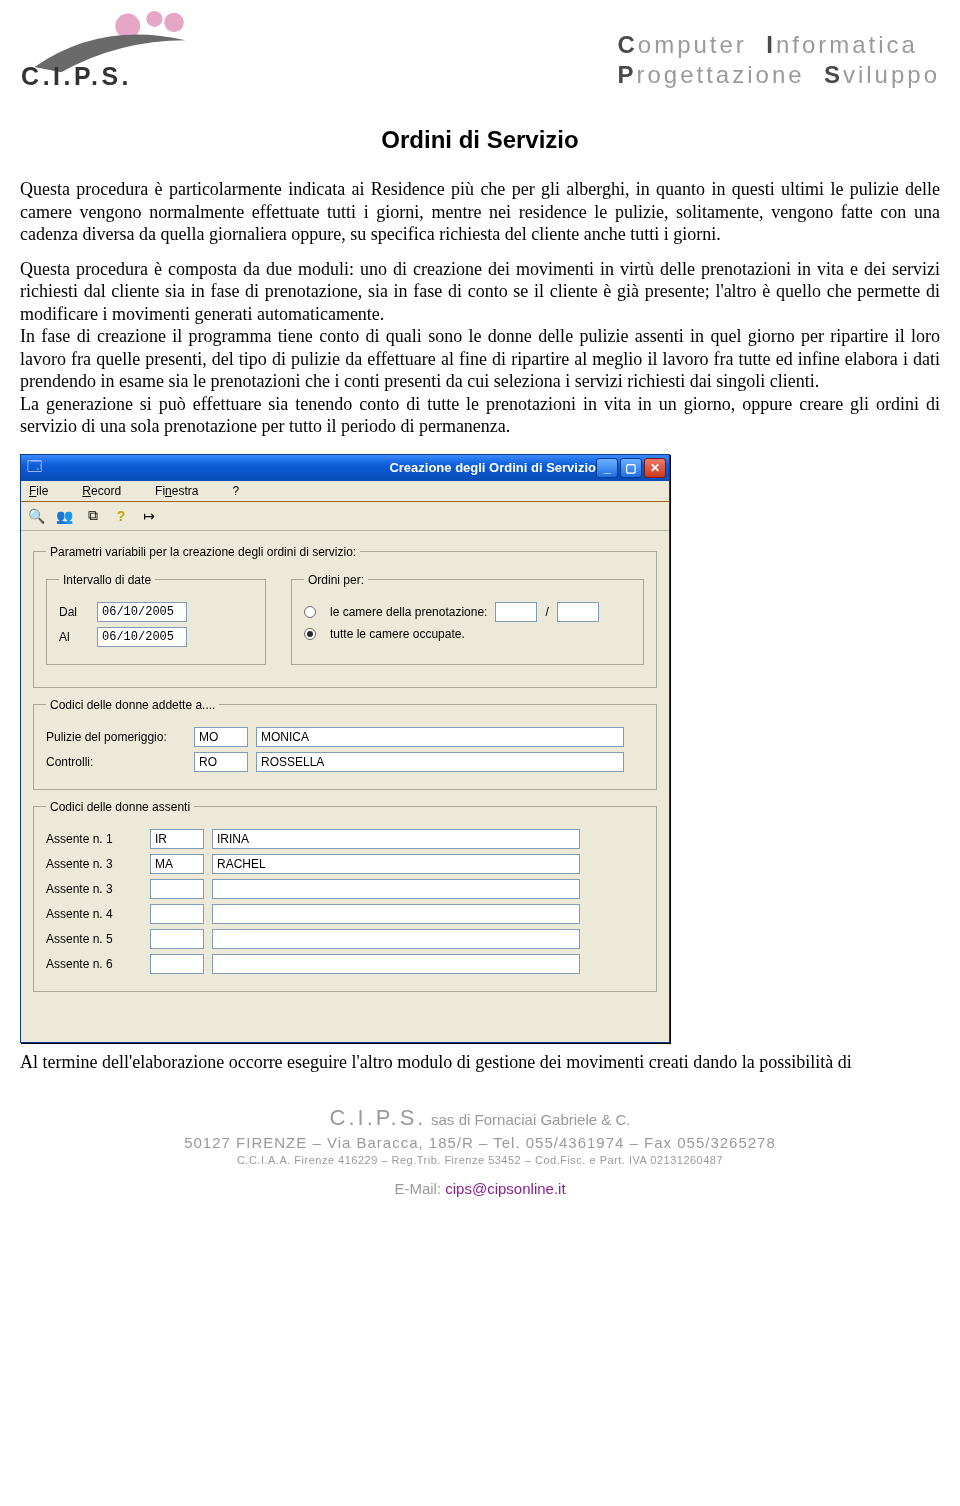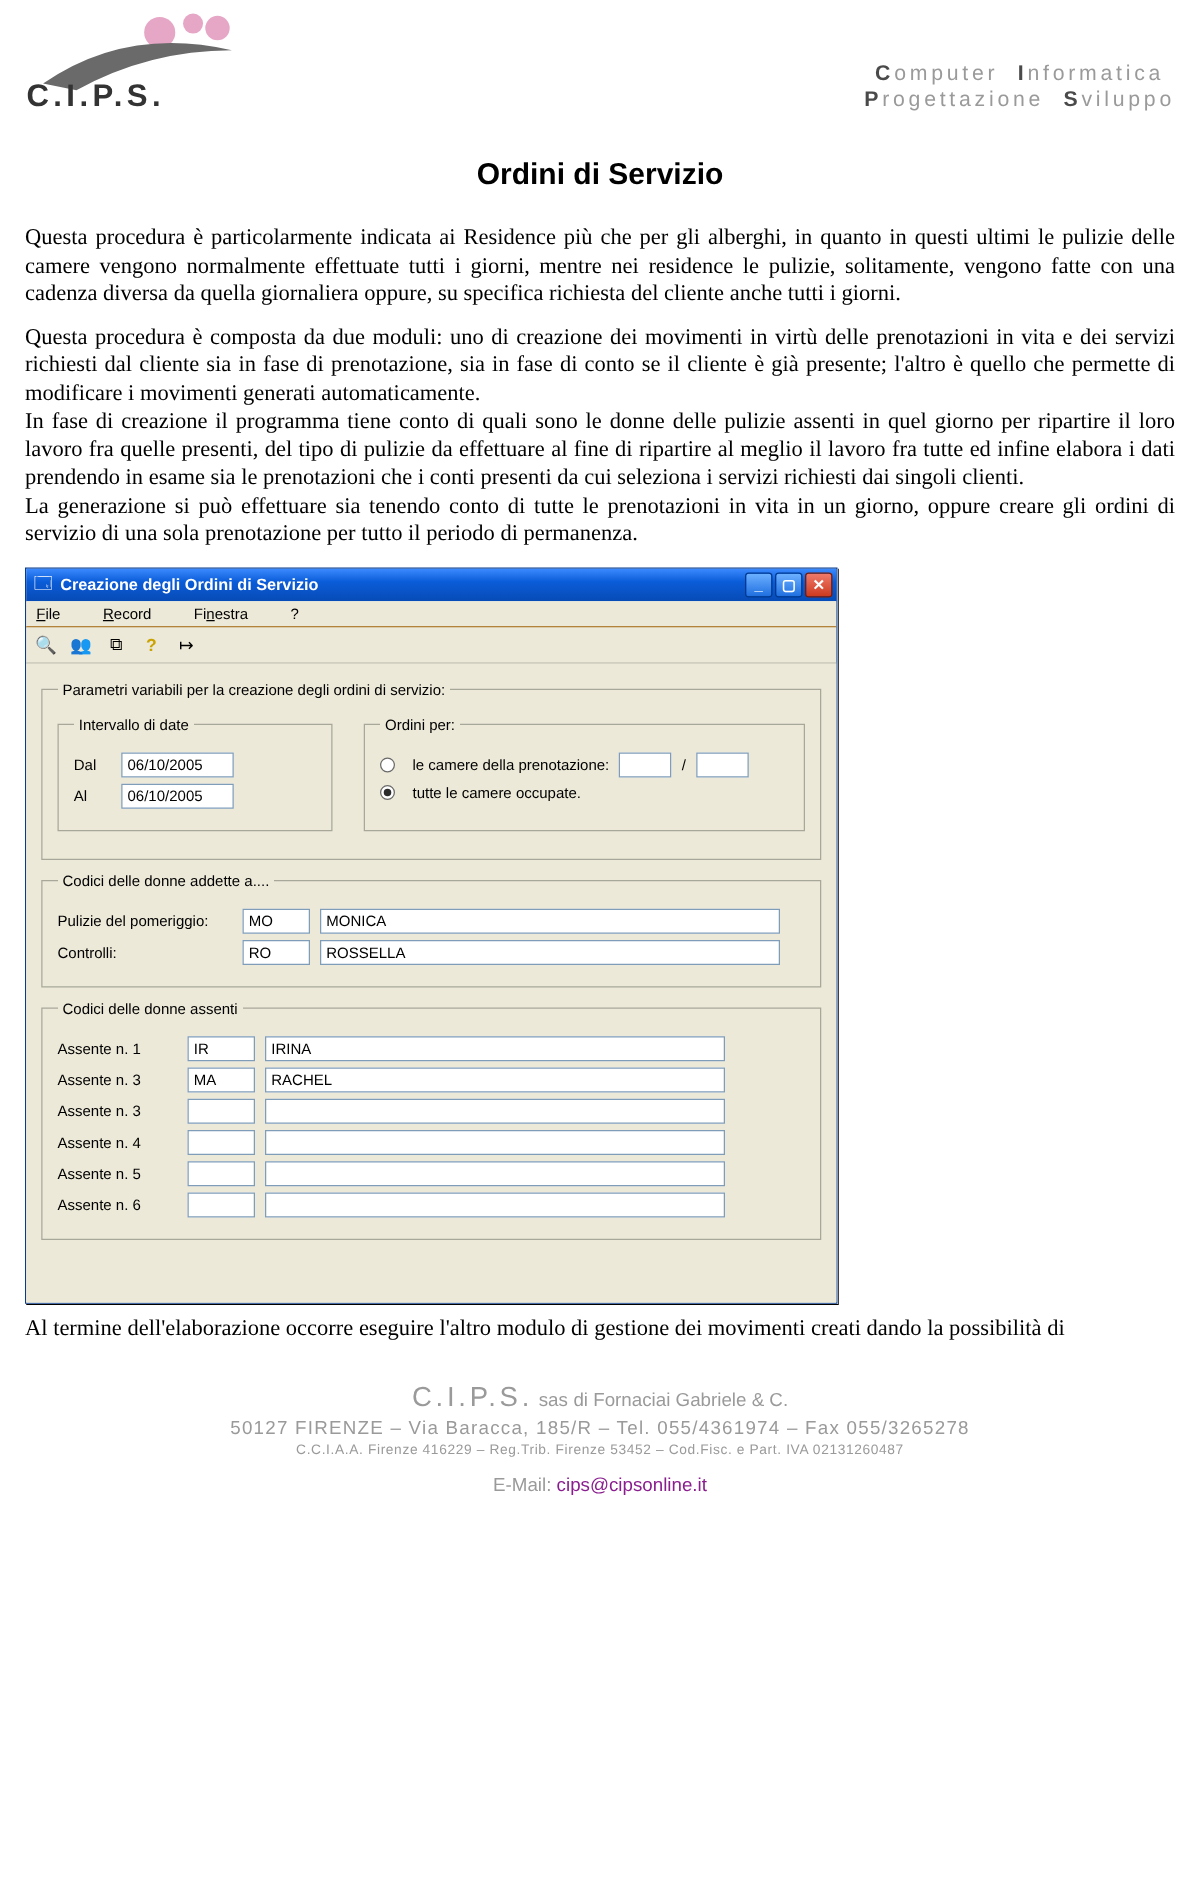--- a/index.html
+++ b/index.html
@@ -15,24 +15,24 @@
   .letterhead {
     display: flex;
     justify-content: space-between;
     align-items: flex-end;
     padding: 10px 0 8px 0;
   }
   .logo-block { display: flex; flex-direction: column; align-items: flex-start; }
   .logo-svg { width: 180px; height: 80px; }
   .tagline {
     font-family: Verdana, Arial, sans-serif;
-    font-size: 17px;
+    font-size: 24px;
     letter-spacing: 3px;
     color: #9a9a9a;
-    text-align: center;
+    text-align: left;
     line-height: 1.25;
   }
   .tagline b { color: #4a4a4a; font-weight: bold; }
   .doc-title {
     text-align: center;
     font-family: Arial, sans-serif;
     font-weight: bold;
     font-size: 24px;
     margin: 28px 0 24px 0;
   }
@@ -54,21 +54,21 @@
   }
   .titlebar {
     background: linear-gradient(to bottom, #3b8aff 0%, #0b5cd8 40%, #074bb6 100%);
     color: #fff;
     display: flex;
     align-items: center;
     padding: 2px 3px 2px 6px;
     height: 26px;
   }
   .titlebar .ticon { margin-right: 6px; font-size: 14px; }
-  .titlebar .ttext { font-weight: bold; font-size: 13px; flex: 1; }
+  .titlebar .ttext { font-weight: bold; font-size: 13px; flex: 1; text-align: right; }
   .winbtns { display: flex; gap: 2px; }
   .winbtn {
     width: 22px; height: 20px;
     background: linear-gradient(#6cb0ff,#1f6fe0);
     border: 1px solid #003a90;
     border-radius: 3px;
     color: #fff;
     display: flex; align-items: center; justify-content: center;
     font-family: Arial, sans-serif; font-size: 12px; font-weight: bold;
   }
@@ -114,21 +114,21 @@
   .lbl-wide { min-width: 140px; }
   .lbl-mid { min-width: 96px; }
   input.txt {
     font-family: Tahoma, Arial, sans-serif;
     font-size: 12px;
     border: 1px solid #7f9db9;
     background: #fff;
     padding: 2px 4px;
     height: 20px;
   }
-  .txt.date { width: 90px; }
+  .txt.date { width: 90px; font-family: Liberation Mono, monospace; }
   .txt.code { width: 54px; }
   .txt.name { width: 368px; }
   .txt.small { width: 42px; }
   .radio {
     width: 12px; height: 12px; border-radius: 50%;
     border: 1px solid #6a6a6a; background: #fff;
     display: inline-flex; align-items: center; justify-content: center;
     margin-right: 6px; flex: none;
   }
   .radio.sel::after { content:""; width:6px; height:6px; border-radius:50%; background:#2b2b2b; }

